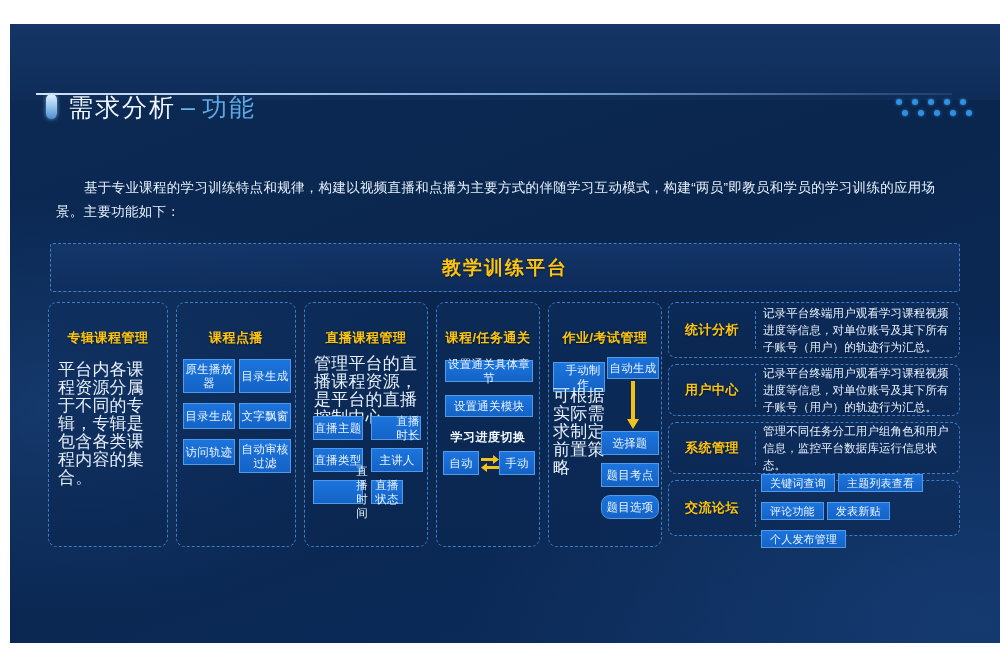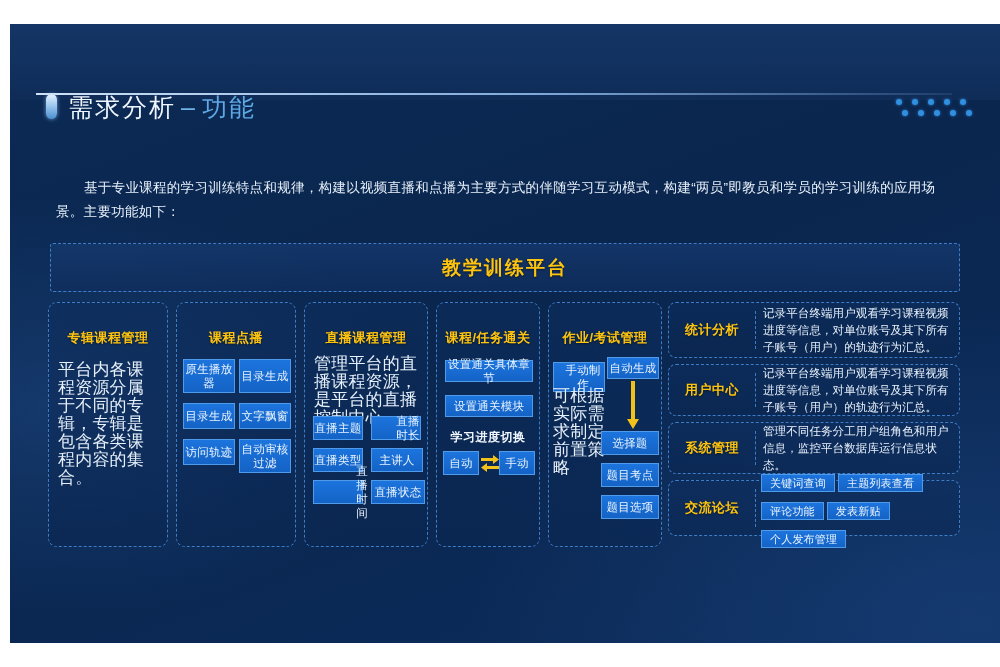--- a/index.html
+++ b/index.html
@@ -163,21 +163,21 @@
         <div class="btn" style="left: 62px; top: 136px; width: 52px; height: 34px;">自动审核过滤</div>
       </div>
       <div class="col" style="left: 256px; width: 124px;">
         <div class="col-title">直播课程管理</div>
         <div class="col-desc" style="top: 52px;">管理平台的直播课程资源，是平台的直播控制中心。</div>
         <div class="btn" style="left: 8px; top: 113px; width: 50px; height: 24px;">直播主题</div>
         <div class="btn" style="left: 66px; top: 113px; width: 50px; height: 24px; padding-left: 24px;">直播时长</div>
         <div class="btn" style="left: 8px; top: 145px; width: 50px; height: 24px;">直播类型</div>
         <div class="btn" style="left: 66px; top: 145px; width: 52px; height: 24px;">主讲人</div>
         <div class="btn" style="left: 8px; top: 177px; width: 50px; height: 24px; padding-left: 48px;">直播时间</div>
-        <div class="btn" style="left: 66px; top: 177px; width: 54px; height: 24px;">直播状态</div>
+        <div class="btn" style="left: 66px; top: 177px; width: 32px; height: 24px;">直播状态</div>
       </div>
       <div class="col" style="left: 388px; width: 104px;">
         <div class="col-title">课程/任务通关</div>
         <div class="btn" style="left: 8px; top: 57px; width: 88px; height: 22px;">设置通关具体章节</div>
         <div class="btn" style="left: 8px; top: 92px; width: 88px; height: 22px;">设置通关模块</div>
         <div class="sublabel" style="top: 126px;">学习进度切换</div>
         <div class="btn" style="left: 6px; top: 148px; width: 36px; height: 24px;">自动</div>
         <div class="btn" style="left: 62px; top: 148px; width: 36px; height: 24px;">手动</div>
         <svg class="arrow-svg" width="22" height="24" style="left: 42px; top: 148px;">
           <path d="M2 7 L14 7 L14 4 L20 8.5 L14 13 L14 10 L2 10 Z" fill="#f2c21a"></path>
@@ -187,21 +187,21 @@
       <div class="col" style="left: 500px; width: 114px;">
         <div class="col-title">作业/考试管理</div>
         <div class="btn" style="left: 4px; top: 59px; width: 52px; height: 30px; padding-left: 8px;">手动制作</div>
         <div class="btn" style="left: 58px; top: 54px; width: 52px; height: 22px;">自动生成</div>
         <div class="col-desc" style="top: 84px; left: 4px; right: 40px;">可根据实际需求制定前置策略</div>
         <svg class="arrow-svg" width="16" height="50" style="left: 76px; top: 78px;">
           <path d="M6 0 L10 0 L10 38 L14 38 L8 48 L2 38 L6 38 Z" fill="#f2c21a"></path>
         </svg>
         <div class="btn" style="left: 52px; top: 128px; width: 58px; height: 24px;">选择题</div>
         <div class="btn" style="left: 52px; top: 160px; width: 58px; height: 24px;">题目考点</div>
-        <div class="btn" style="left: 52px; top: 192px; width: 58px; height: 24px;">题目选项</div>
+        <div class="btn" style="left: 52px; top: 192px; width: 58px; height: 24px; border-radius: 9px;">题目选项</div>
       </div>
     </div>
   <div id="rights">
       <div class="rrow" style="top: 0px; height: 56px;">
         <div class="rrow-label">统计分析</div>
         <div class="rrow-div"></div>
         <div class="rrow-text">记录平台终端用户观看学习课程视频进度等信息，对单位账号及其下所有子账号（用户）的轨迹行为汇总。</div>
       </div>
       <div class="rrow" style="top: 62px; height: 52px;">
         <div class="rrow-label">用户中心</div>

